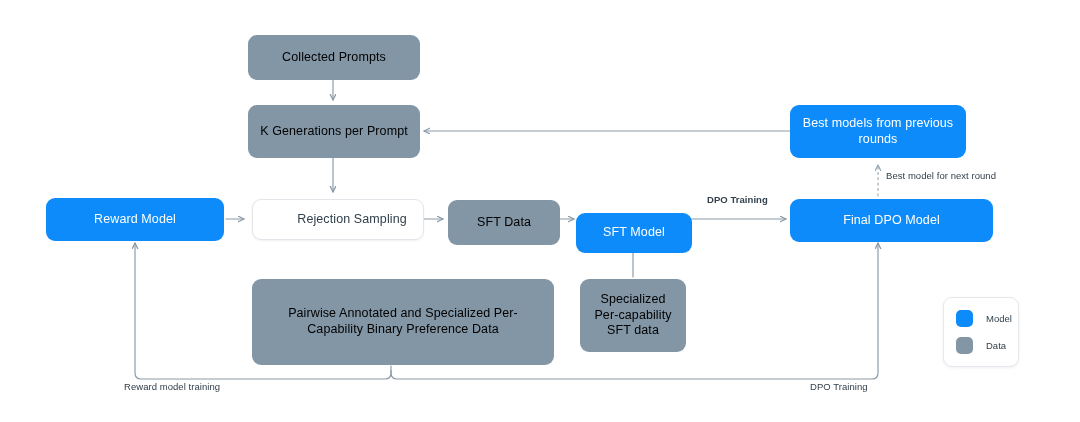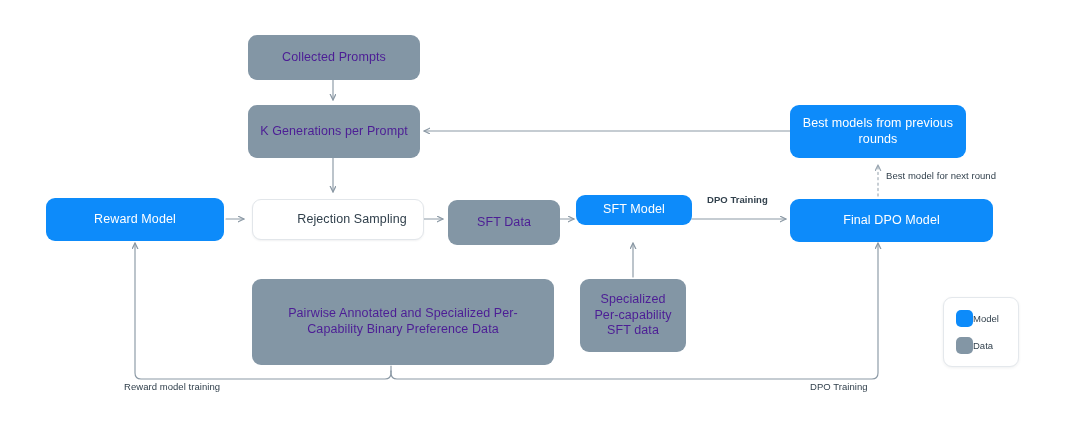--- a/index.html
+++ b/index.html
@@ -33,21 +33,21 @@
     border-radius: 9px;
     line-height: 1.25;
     letter-spacing: 0.1px;
   }
   .node-model {
     background: #0d8bfa;
     color: #ffffff;
   }
   .node-data {
     background: #8396a5;
-    color: #4c1d95;
+    color: #000000;
   }
   .node-plain {
     background: #ffffff;
     color: #31404c;
     border: 1px solid #e2e6ea;
     box-shadow: 0 1px 2px rgba(40,55,70,0.07);
   }
   .edge-label {
     position: absolute;
     color: #32414d;
@@ -63,21 +63,21 @@
     box-shadow: 0 1px 3px rgba(40,55,70,0.08);
     display: flex;
     flex-direction: column;
     justify-content: center;
     gap: 10px;
     padding: 11px 12px;
   }
   .legend-row {
     display: flex;
     align-items: center;
-    gap: 0;
+    gap: 13px;
   }
   .legend-swatch {
     width: 17px;
     height: 17px;
     border-radius: 5px;
     flex: none;
   }
   .legend-text {
     font-size: 9.5px;
     color: #32414d;
@@ -139,21 +139,21 @@
   </div>
 
   <div class="node node-plain" style="left:252px; top:199px; width:172px; height:41px; font-size:12.5px;padding-left:28px;">
     <span>Rejection Sampling</span>
   </div>
 
   <div class="node node-data" style="left:448px; top:200px; width:112px; height:45px; font-size:12.5px;">
     <span>SFT Data</span>
   </div>
 
-  <div class="node node-model" style="left:576px; top:195px; width:116px; height:30px; font-size:12.5px;">
+  <div class="node node-model" style="left:576px; top:213px; width:116px; height:40px; font-size:12.5px;">
     <span>SFT Model</span>
   </div>
 
   <div class="node node-model" style="left:790px; top:199px; width:203px; height:43px; font-size:12.5px;">
     <span>Final DPO Model</span>
   </div>
 
   <div class="node node-model" style="left:790px; top:105px; width:176px; height:53px; font-size:12.5px; padding:0 8px;">
     <span>Best models from previous rounds</span>
   </div>

